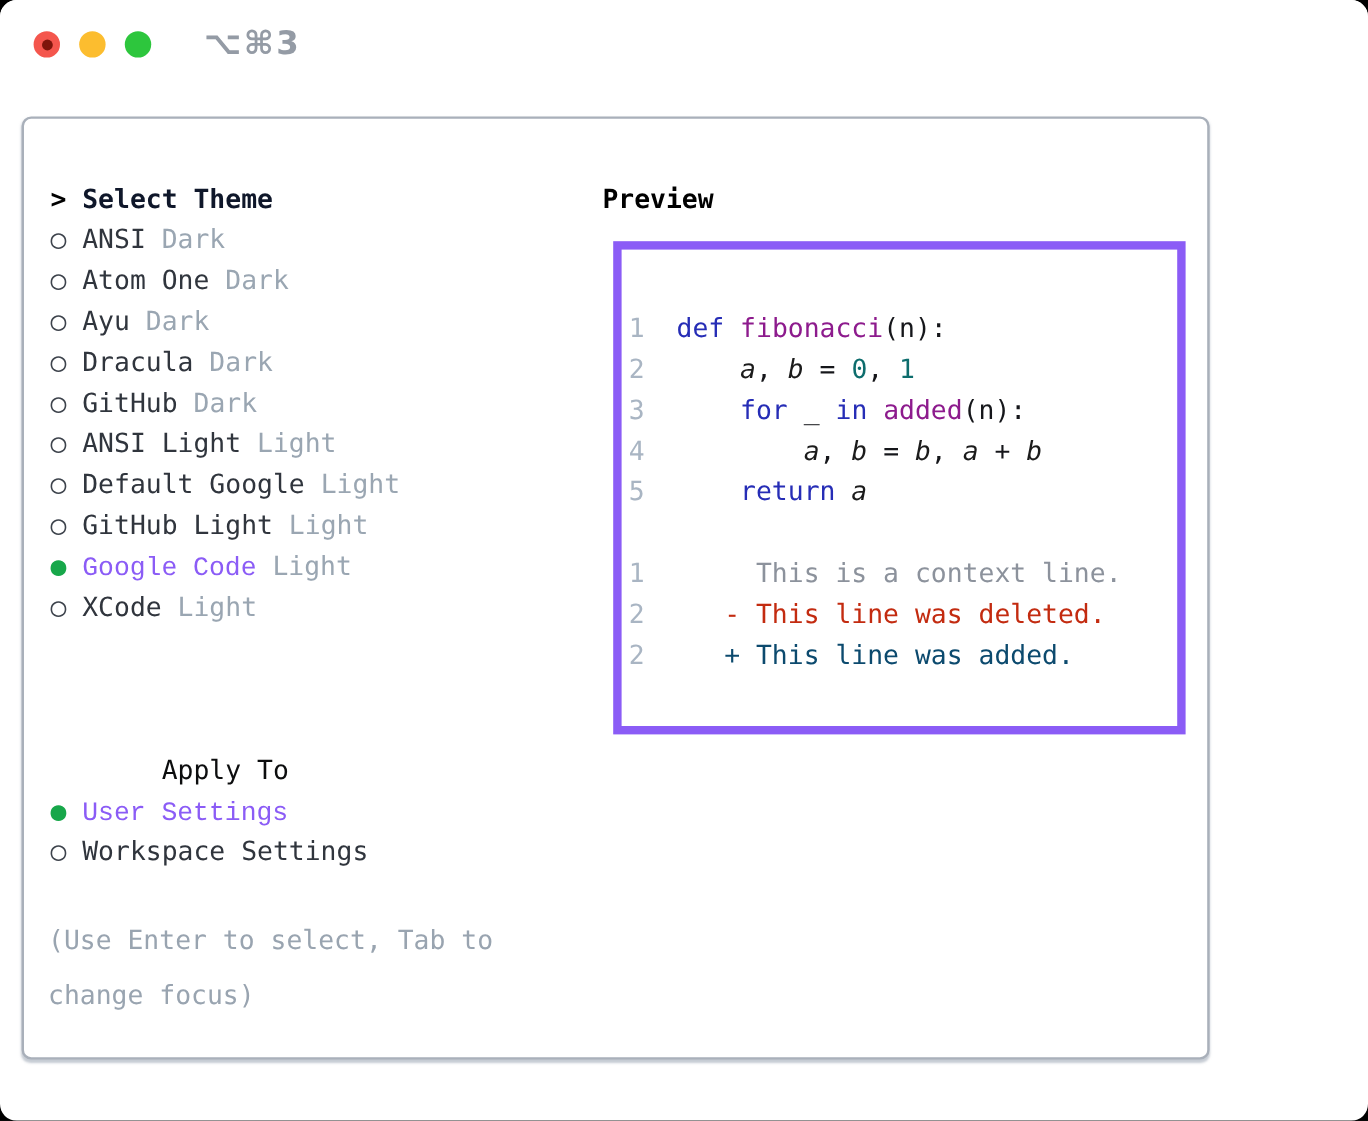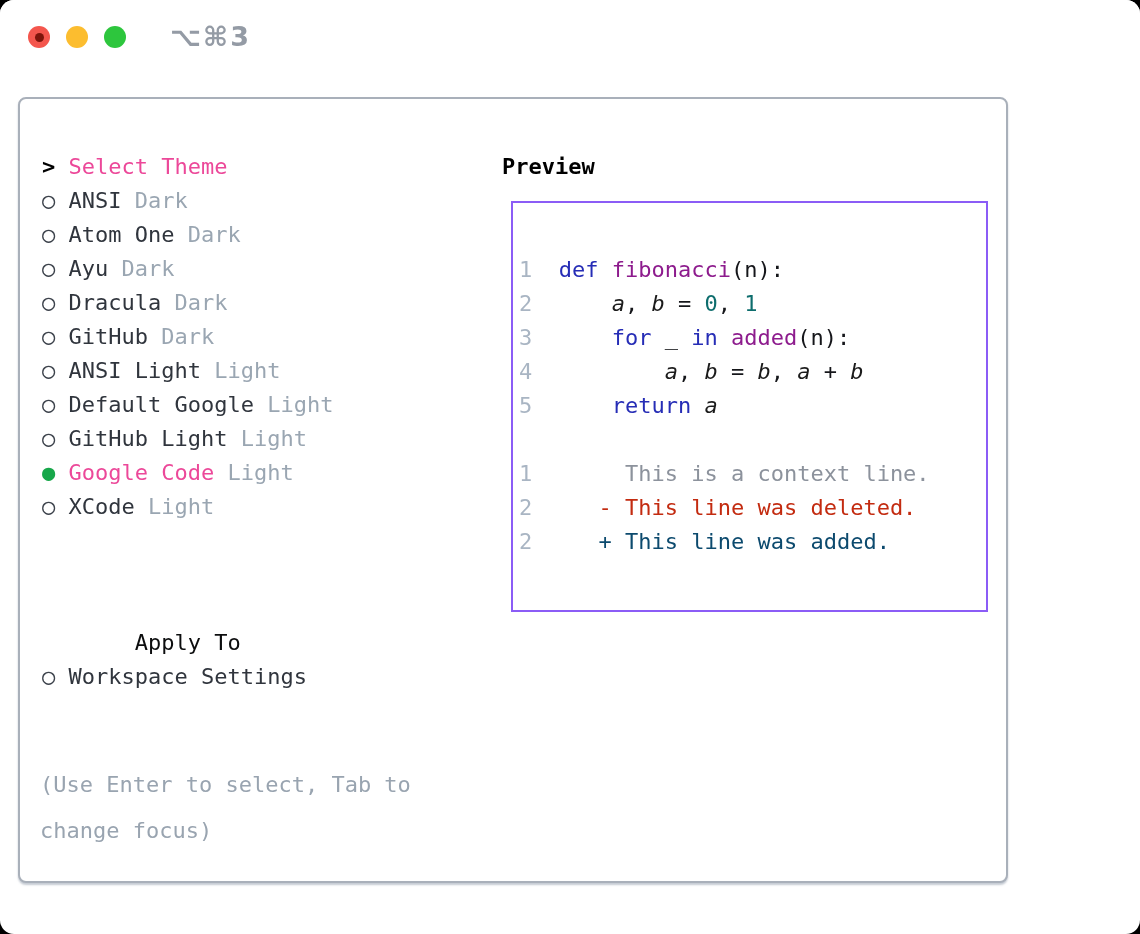--- a/index.html
+++ b/index.html
@@ -19,34 +19,34 @@
 
   
   .panel{position:absolute;left:18px;top:97px;width:990px;height:786px;box-sizing:border-box;
     border:2px solid #a9b0ba;border-radius:8px;background:#fff;
     box-shadow:0 2px 2px rgba(150,160,175,.55);}
 
   .row{height:34px;line-height:34px;font-size:22px;white-space:pre;color:#30353d;}
   .list{position:absolute;left:22px;top:51px;}
   .row .mk{color:#3d434c;}
   .row.sel .mk{color:#17a74a;}
-  .row.sel .nm{color:#ec4899;}
+  .row.sel .nm{color:#8b5cf6;font-family:Liberation Mono, monospace;}
   .row .sx{color:#9aa6b2;}
   .cursor{font-weight:bold;color:#000;}
-  .htxt{font-weight:normal;color:#ec4899;}
+  .htxt{font-weight:bold;color:#0f172a;}
 
   .apply{position:absolute;left:22px;top:527px;}
   .apply-label{padding-left:2ch;color:#0c0d0e;text-align:center;}
   .hint{position:absolute;left:20px;top:663px;width:29ch;font-size:22px;line-height:46px;color:#99a4b0;}
 
   
   .preview-label{position:absolute;left:482px;top:51px;height:34px;line-height:34px;
     font-size:22px;font-weight:bold;color:#000;}
   .preview-box{position:absolute;left:491px;top:102px;width:477px;height:411px;box-sizing:border-box;
-    border:2px solid #8b5cf6;background:#fff;overflow:hidden;}
+    border:7px solid #8b5cf6;background:#fff;overflow:hidden;}
   .codepane{padding:50px 0 0 6px;}
   .cline{height:34px;line-height:34px;font-size:22px;white-space:pre;color:#15161a;}
   .ln{color:#a9b5c3;}
   .kw{color:#262db6;}
   .fn{color:#8d1b8d;}
   .num{color:#0d6d6d;}
   .vr{font-style:italic;color:#1b1b1b;}
   .pl{color:#15161a;}
   .ctx{color:#8c929c;}
   .del{color:#c32b10;}
@@ -82,20 +82,21 @@
           <div class="row"><span class="mk">○</span> <span class="nm">Default Google</span> <span class="sx">Light</span></div>
           <div class="row"><span class="mk">○</span> <span class="nm">GitHub Light</span> <span class="sx">Light</span></div>
           <div class="row sel"><span class="mk">●</span> <span class="nm">Google Code</span> <span class="sx">Light</span></div>
           <div class="row"><span class="mk">○</span> <span class="nm">XCode</span> <span class="sx">Light</span></div>
         </div>
     </div>
 
     <div class="apply">
       <div class="row apply-label">Apply To</div>
       <div id="apply-rows">
+          <div class="row sel"><span class="mk">●</span> <span class="nm">User Settings</span></div>
           <div class="row"><span class="mk">○</span> <span class="nm">Workspace Settings</span></div>
         </div>
     </div>
 
     <div class="hint">(Use Enter to select, Tab to change focus)</div>
 
     <div class="preview-label">Preview</div>
 
     <div class="preview-box">
       <div class="codepane" id="codepane">

